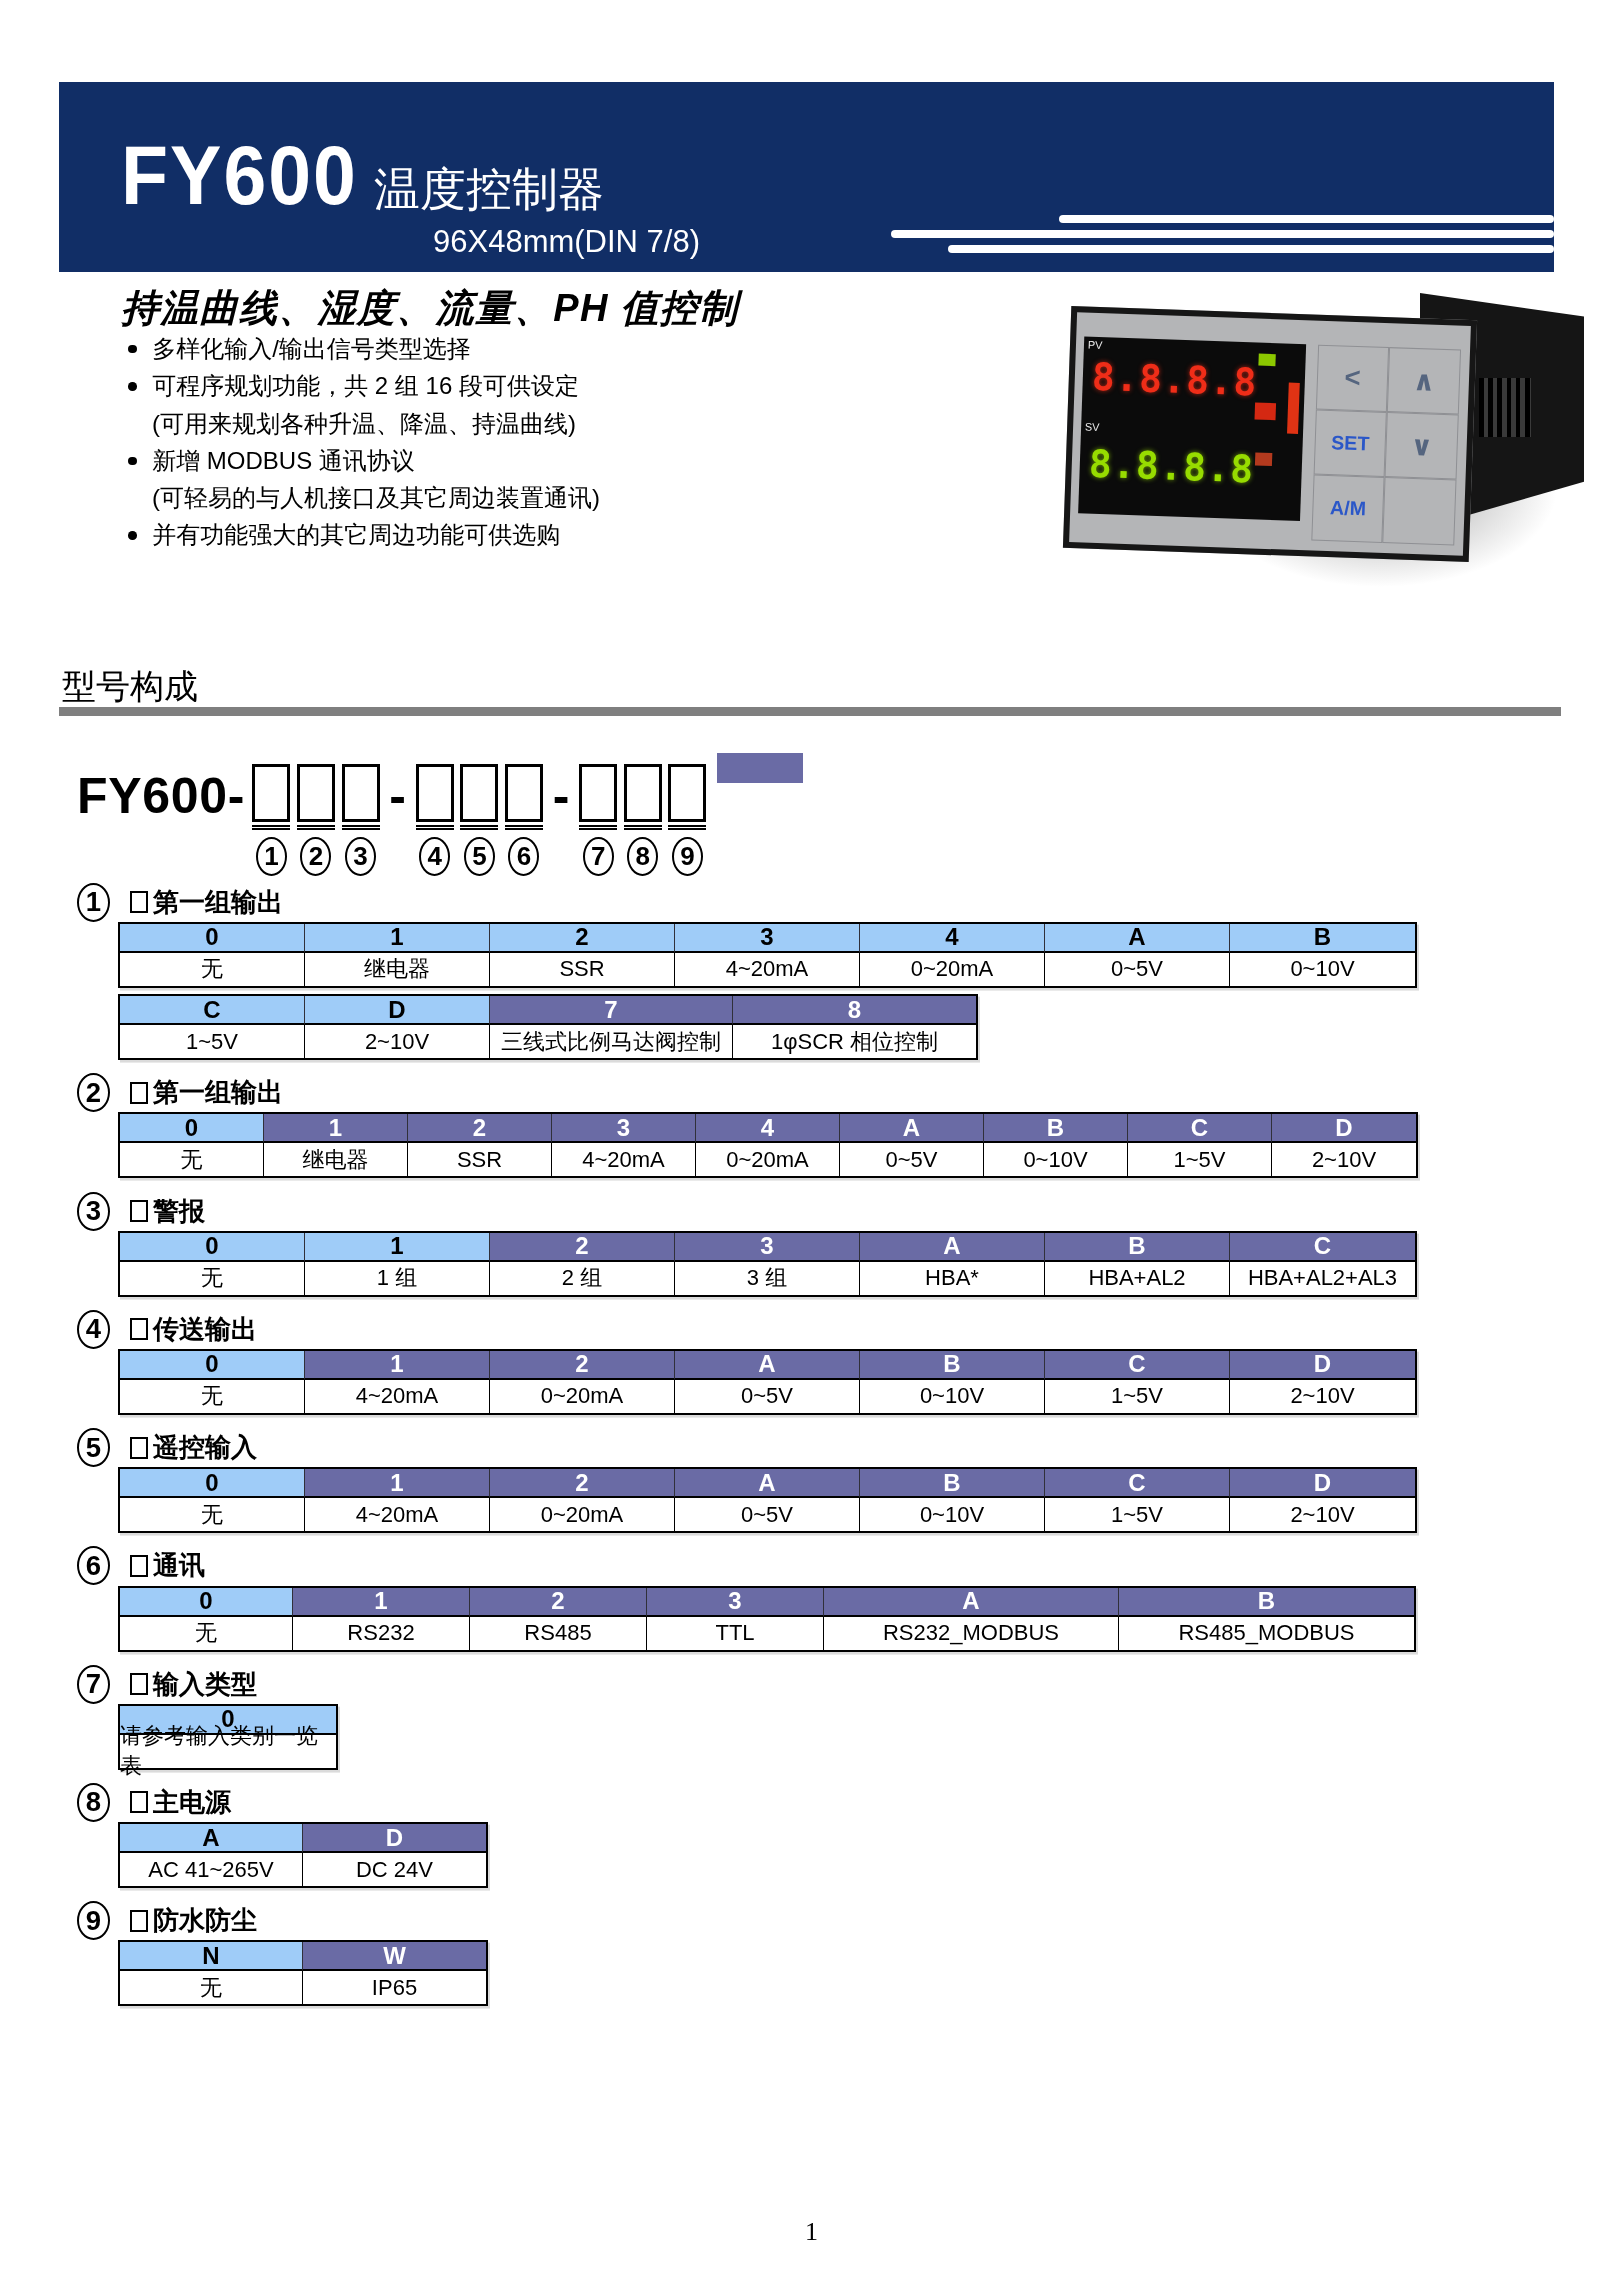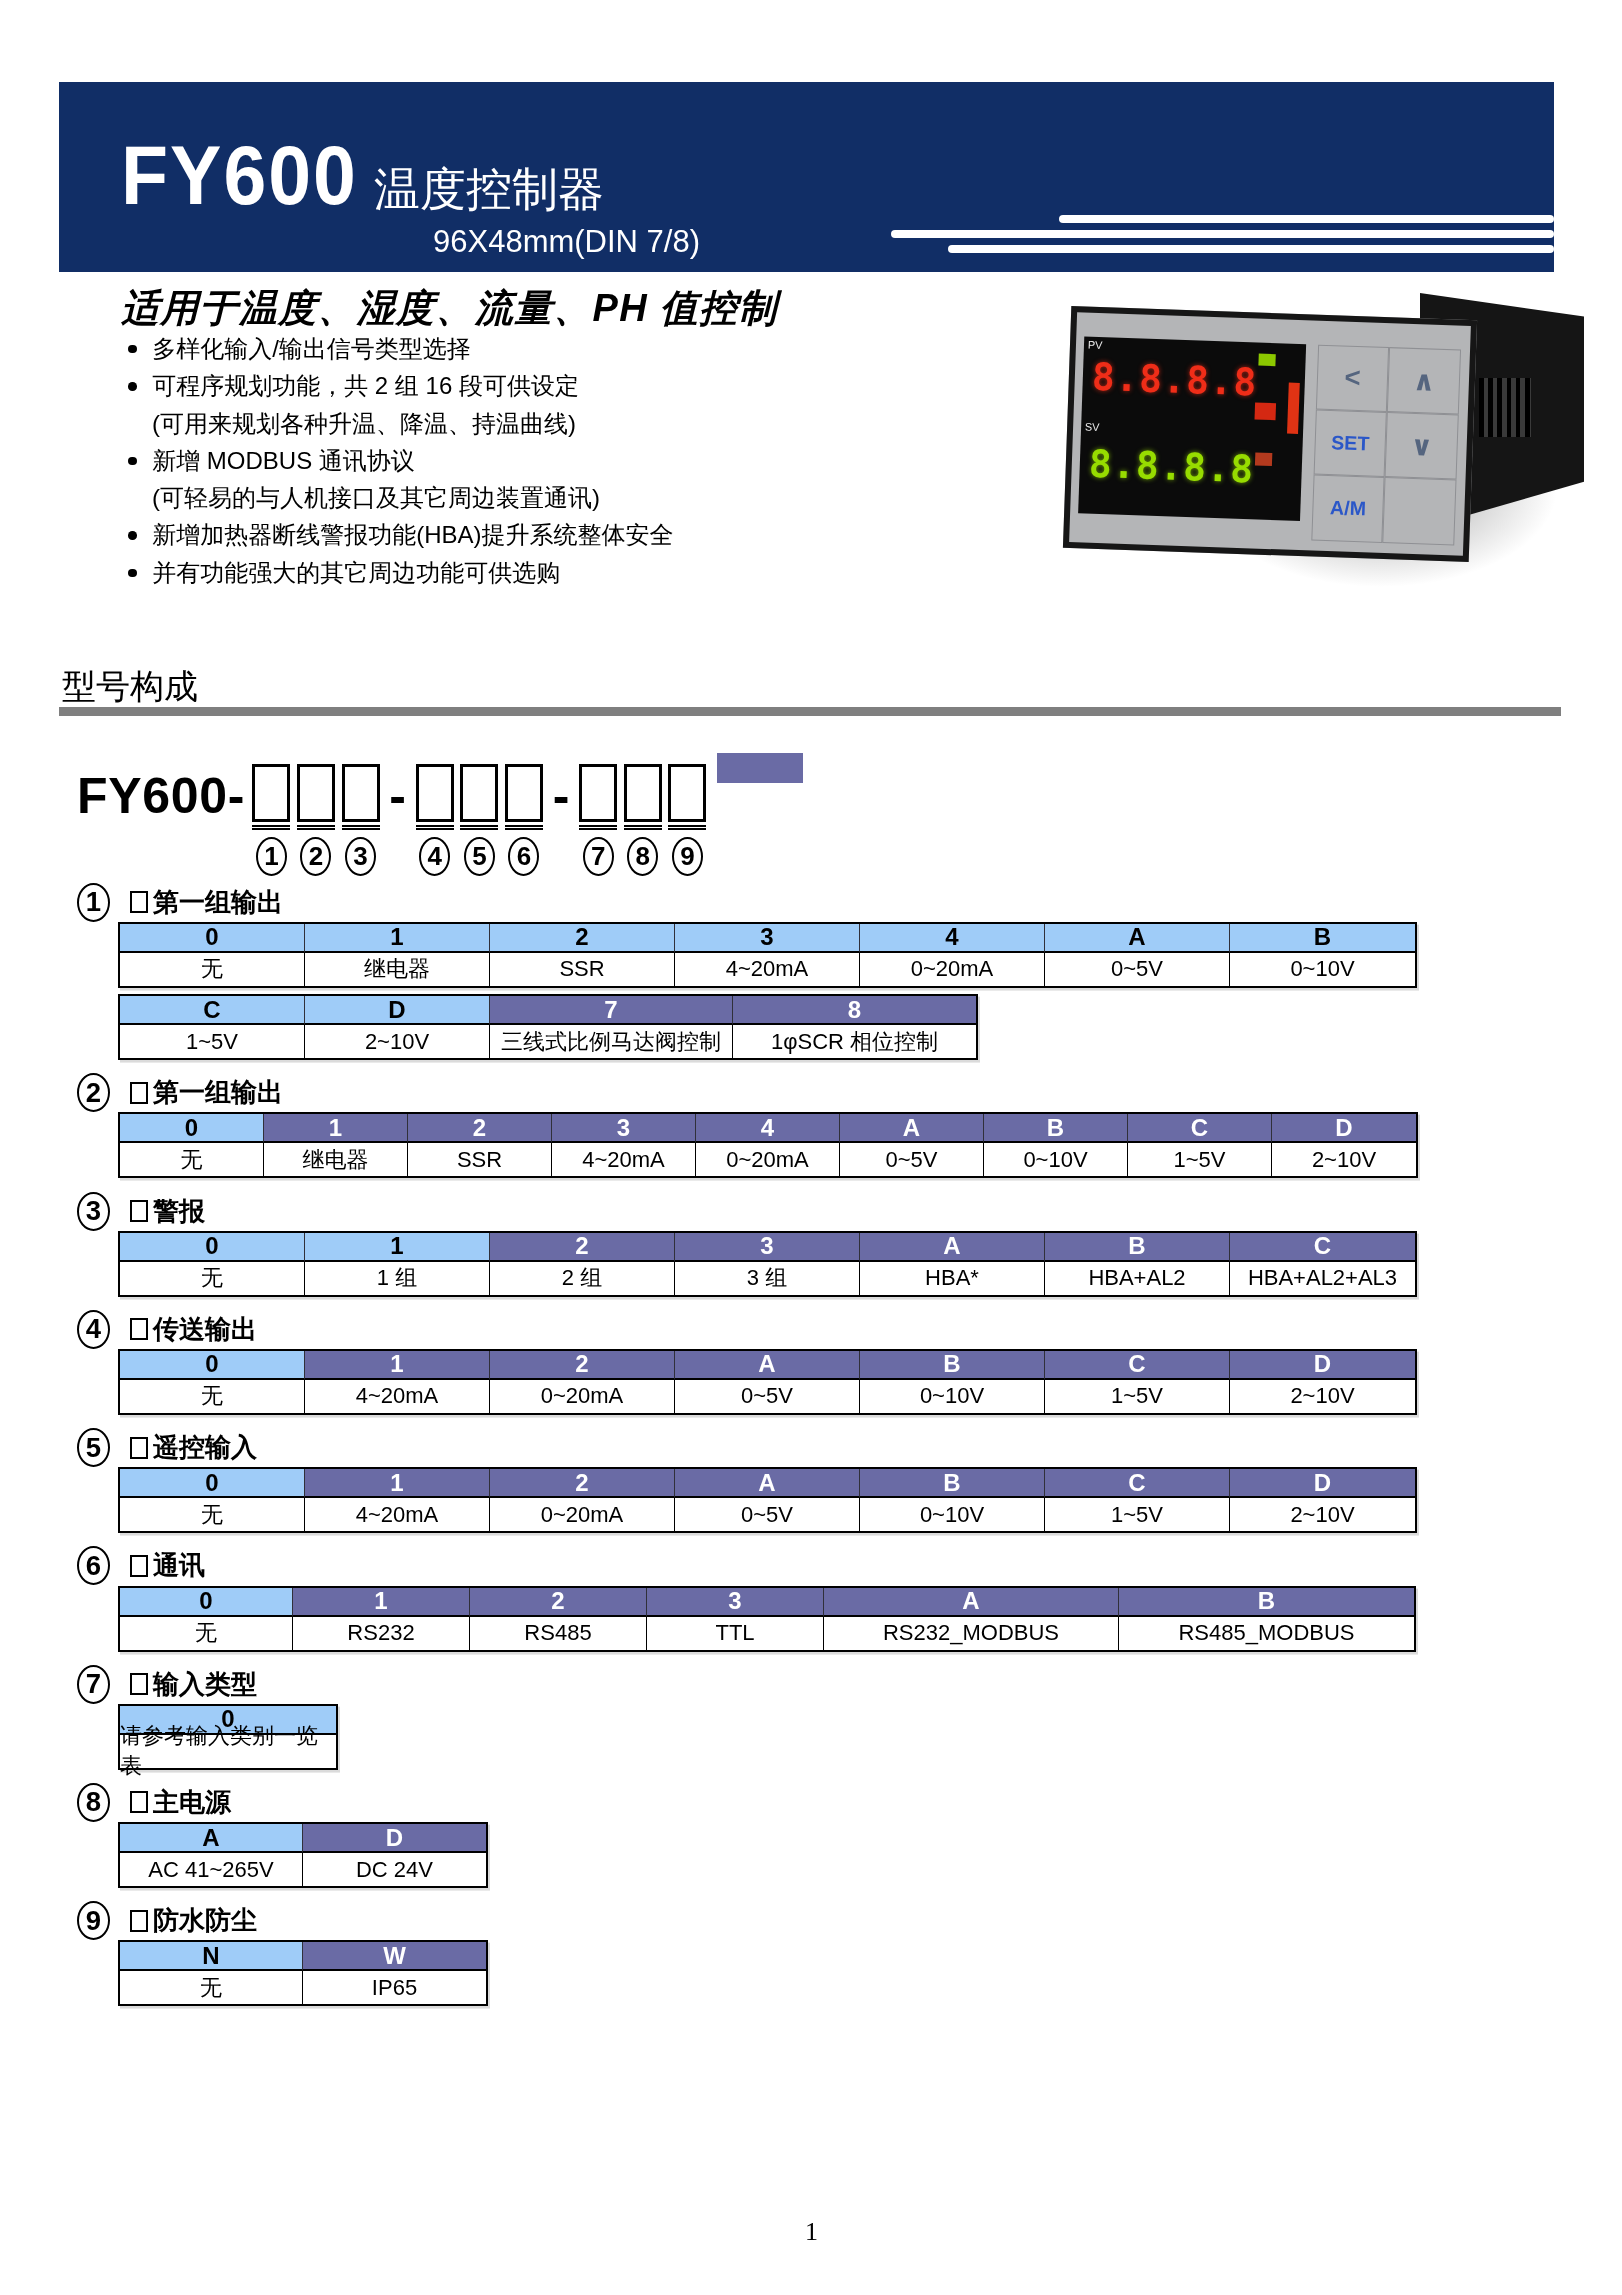--- a/index.html
+++ b/index.html
@@ -100,40 +100,36 @@
     <div class="banner-row">
       <span class="banner-model">FY600</span>
       <span class="banner-product">温度控制器</span>
     </div>
     <div class="banner-dim">96X48mm(DIN 7/8)</div>
     <div class="stripe s1"></div>
     <div class="stripe s2"></div>
     <div class="stripe s3"></div>
   </div>
 
-  <div class="headline">适用于温度、湿度、流量、PH 值控制</div>
+  <div class="headline">持温曲线、湿度、流量、PH 值控制</div>
   <div class="bullets" id="bullets">
       <div class="b-item">
         <span class="b-dot"></span>
         <span class="b-text">多样化输入/输出信号类型选择</span>
       </div>
       <div class="b-item">
         <span class="b-dot"></span>
         <span class="b-text">可程序规划功能，共 2 组 16 段可供设定</span>
       </div>
       <div class="b-note">(可用来规划各种升温、降温、持温曲线)</div>
       <div class="b-item">
         <span class="b-dot"></span>
         <span class="b-text">新增 MODBUS 通讯协议</span>
       </div>
       <div class="b-note">(可轻易的与人机接口及其它周边装置通讯)</div>
-      <div class="b-item">
-        <span class="b-dot"></span>
-        <span class="b-text">新增加热器断线警报功能(HBA)提升系统整体安全</span>
-      </div>
       <div class="b-item">
         <span class="b-dot"></span>
         <span class="b-text">并有功能强大的其它周边功能可供选购</span>
       </div>
     </div>
 
   <div class="device">
     <div class="dev-shadow"></div>
     <div class="dev-housing">
       <div class="dev-vent"></div>

